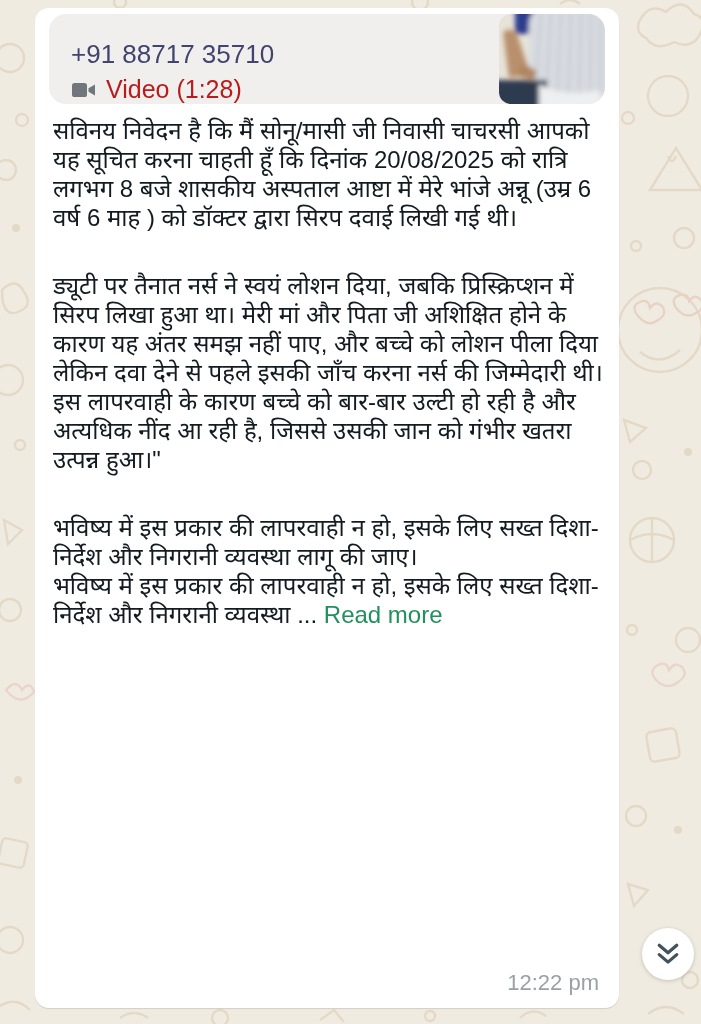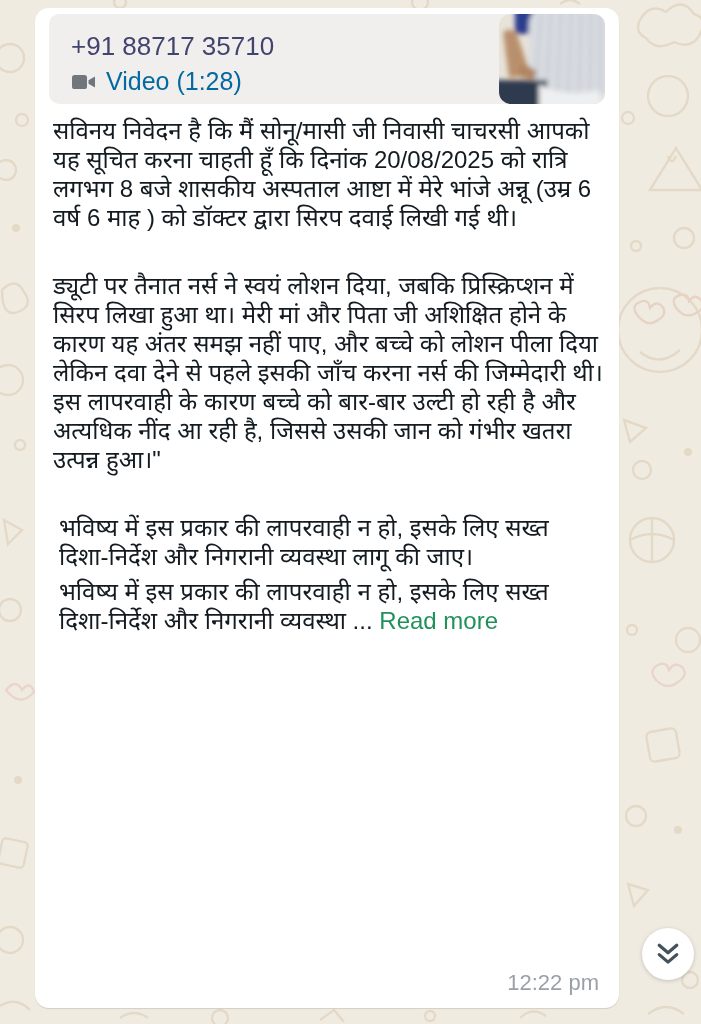--- a/index.html
+++ b/index.html
@@ -11,42 +11,42 @@
   }
   .wallpaper{position:absolute;inset:0;pointer-events:none;}
   .bubble{
     position:absolute;left:35px;top:8px;width:584px;height:1000px;
     background:#FFFFFF;border-radius:14px;
     box-shadow:0 1px 1px rgba(0,0,0,0.12);
     box-sizing:border-box;padding:6px 14px 34px 14px;
     overflow:hidden;
   }
   .quote{
-    position:relative;display:flex;align-items:center;
-    background:#F1EFED;border-radius:10px;overflow:hidden;
+    position:relative;display:flex;align-items:flex-end;
+    background:#F1EFED;border-radius:17px;overflow:hidden;
     height:90px;margin-bottom:6px;cursor:pointer;
   }
   .quote-bar{width:8px;background:#5E54C8;flex:none;}
   .quote-body{flex:1;min-width:0;padding:9px 12px 0 14px;}
   .quote-sender{
     color:#41446E;font-size:26px;line-height:1.2;
     white-space:nowrap;overflow:hidden;text-overflow:ellipsis;
   }
   .quote-meta{
     display:flex;align-items:center;gap:9px;
-    color:#0369a1;font-size:25px;margin-top:5px;
+    color:#b91c1c;font-size:25px;margin-top:5px;
   }
   .quote-meta svg{flex:none;}
   .thumb{flex:none;width:106px;height:90px;display:block;}
   .msg-text{
     color:#131B20;font-size:24px;line-height:29px;
     padding:6px 2px 0 4px;letter-spacing:0;
   }
   .para{margin:0 0 39px 0;}
-  .para.tight{margin:6px;}
+  .para.tight{margin:0;}
   .readmore{color:#21915B;cursor:pointer;}
   .timestamp{
     position:absolute;right:20px;bottom:12px;
     color:#9AA1A6;font-size:22px;margin-top:27px;
   }
   .scroll-btn{
     position:absolute;left:642px;top:928px;width:52px;height:52px;
     border-radius:50%;background:#FFFFFF;
     box-shadow:0 1px 4px rgba(0,0,0,0.18);
     display:flex;align-items:center;justify-content:center;

